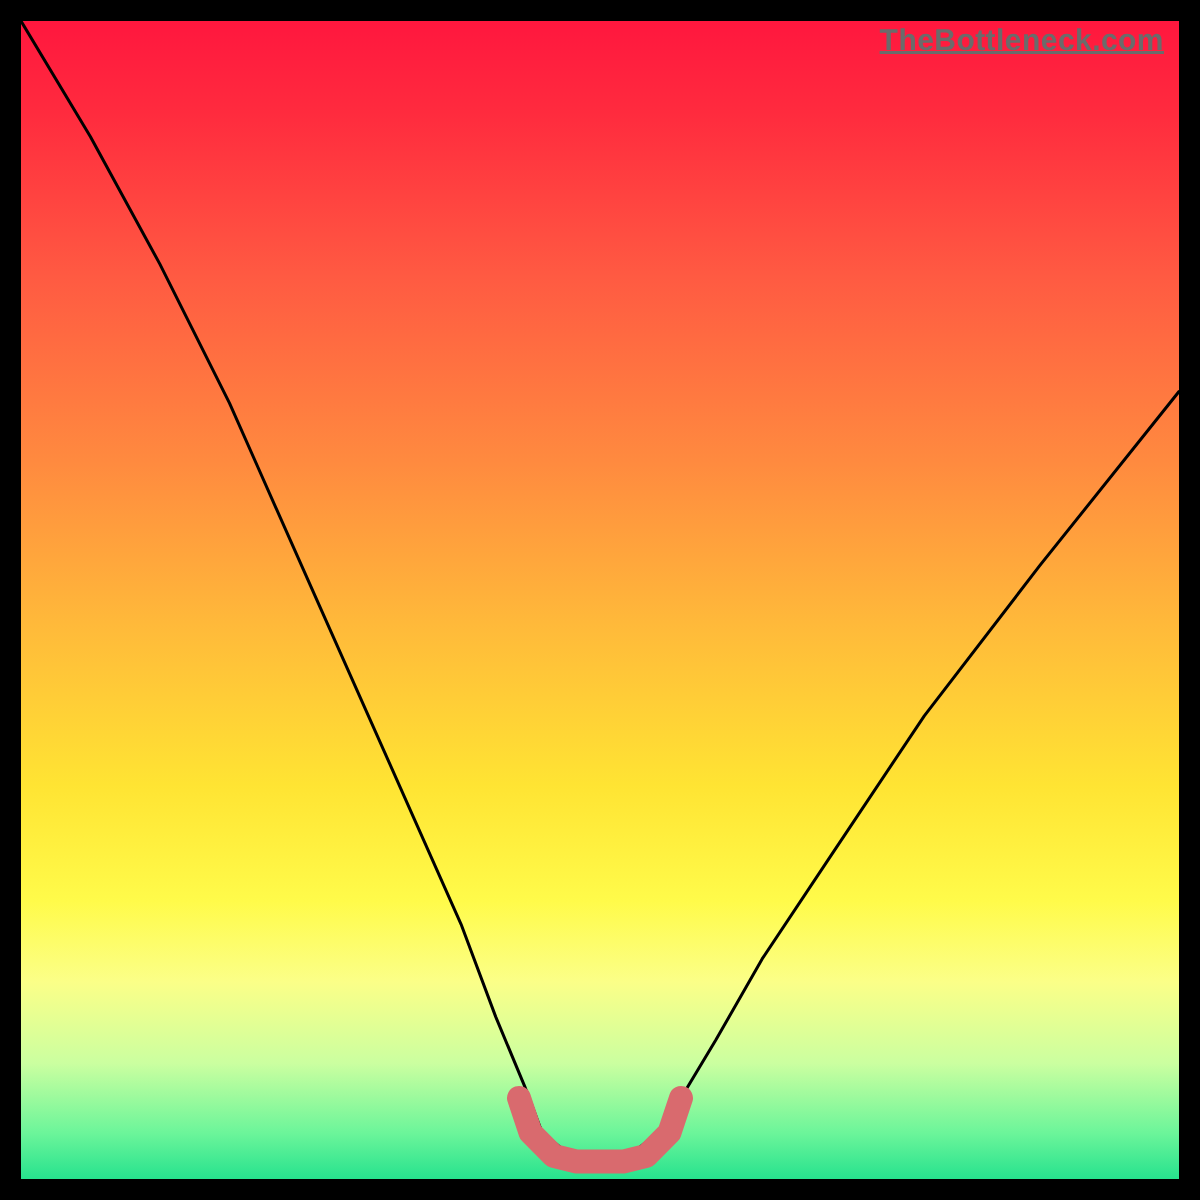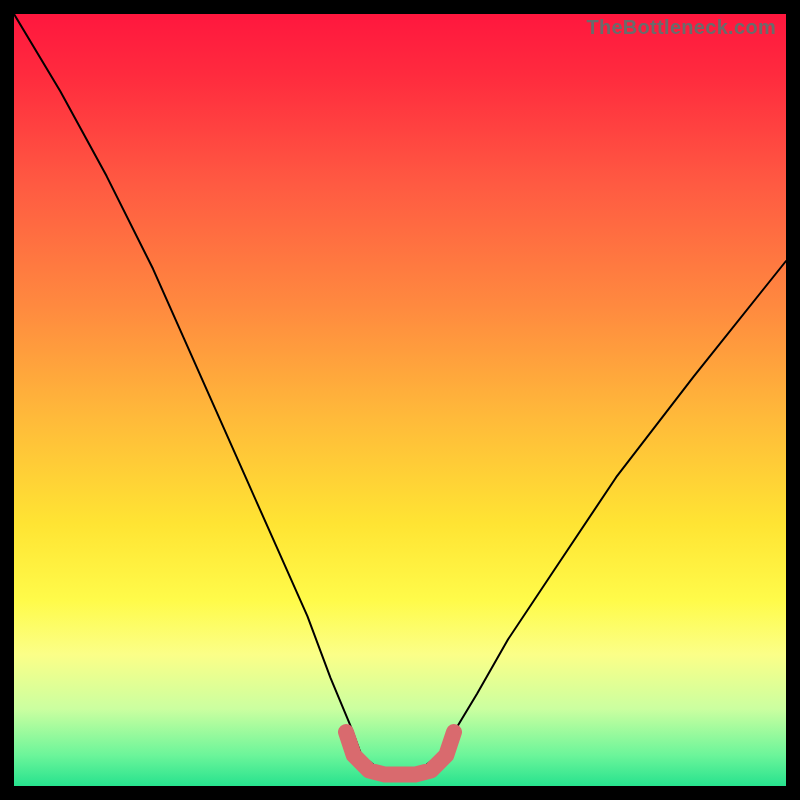--- a/index.html
+++ b/index.html
@@ -33,20 +33,21 @@
   .watermark {
     position: absolute;
     top: 2px;
     right: 10px;
     color: #6b6b6b;
     font-size: 20px;
     font-weight: 600;
     letter-spacing: 0.3px;
     z-index: 10;
     user-select: none;
+    text-decoration: underline;
   }
   svg.plot {
     position: absolute;
     left: 0;
     top: 0;
     width: 772px;
     height: 772px;
   }
 </style>
 </head>

